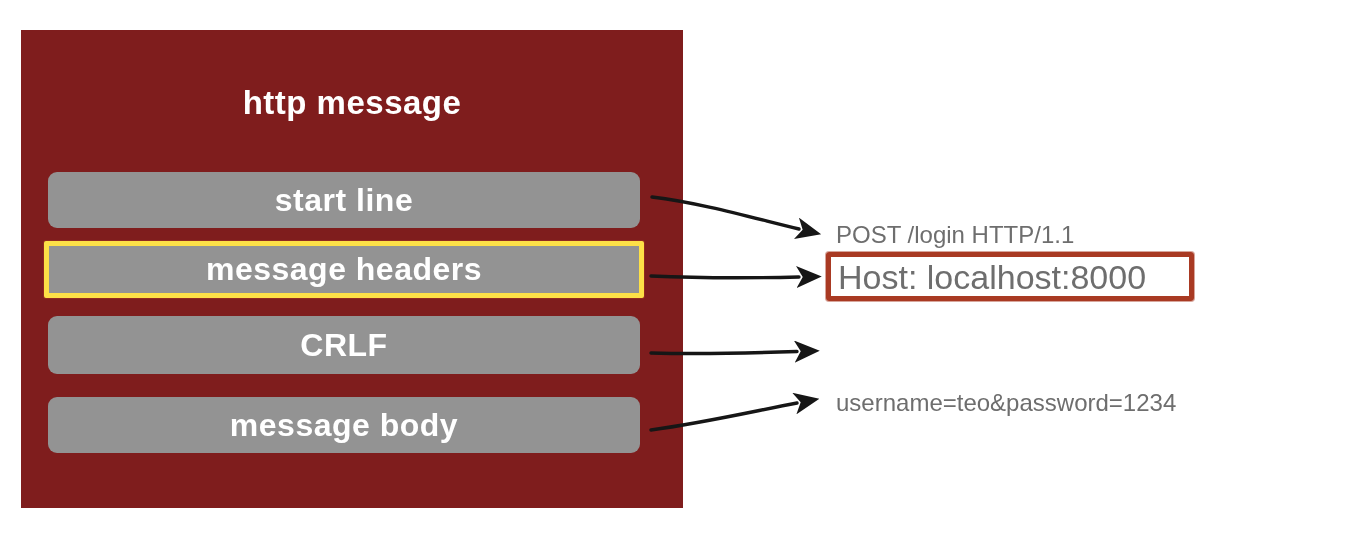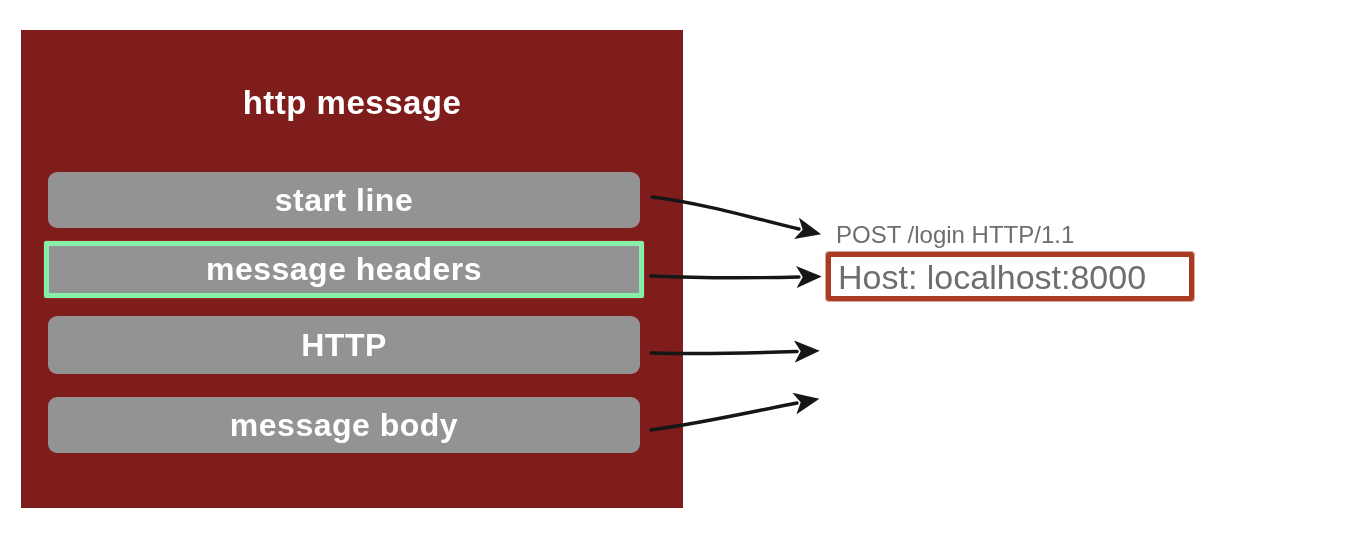--- a/index.html
+++ b/index.html
@@ -51,21 +51,21 @@
     letter-spacing: 0.5px;
     border-radius: 9px;
   }
   .row-start    { top: 142px; }
   .row-headers  {
     top: 211px;
     left: 23px;
     width: 600px;
     height: 57px;
     box-sizing: border-box;
-    border: 5px solid #86efac;
+    border: 5px solid #fde047;
     border-radius: 2px;
     box-shadow: 0 0 0 1px rgba(169,58,35,0.45);
   }
   .row-crlf     { top: 286px; height: 58px; }
   .row-body     { top: 367px; align-items: center; }
 
   
   .ex-text {
     position: absolute;
     font-size: 24px;
@@ -117,21 +117,21 @@
 
     <div class="row row-start">
       <span>start line</span>
     </div>
 
     <div class="row row-headers">
       <span>message headers</span>
     </div>
 
     <div class="row row-crlf">
-      <span>HTTP</span>
+      <span>CRLF</span>
     </div>
 
     <div class="row row-body">
       <span>message body</span>
     </div>
   </div>
 
   <svg class="arrows" viewBox="0 0 1368 534" xmlns="http://www.w3.org/2000/svg">
     <defs>
       <marker id="ah" markerWidth="7.5" markerHeight="6.5" refX="0.8" refY="3.25" orient="auto" markerUnits="strokeWidth">
@@ -143,14 +143,15 @@
     <path class="arrow-line" d="M651,353 C706,354.5 754,353 797,351.5" marker-end="url(#ah)"></path>
     <path class="arrow-line" d="M651,430 C703,423 755,411 797,403" marker-end="url(#ah)"></path>
   </svg>
 
   <div class="ex-text ex-request">POST /login HTTP/1.1</div>
 
   <div class="ex-headers-box">
     <div>Host: localhost:8000</div>
   </div>
 
+  <div class="ex-text ex-body">username=teo&amp;password=1234</div>
 
 </div>
 
 </body></html>

